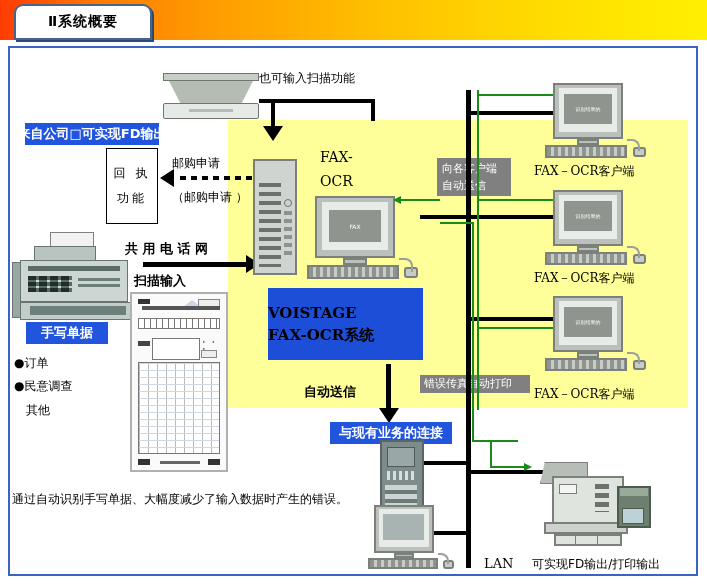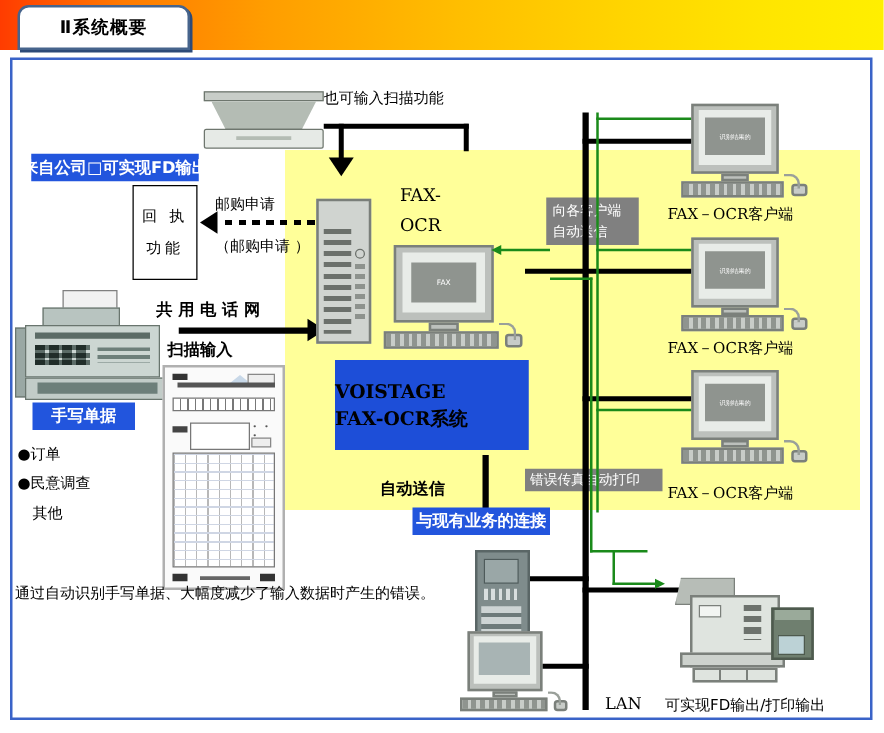--- a/index.html
+++ b/index.html
@@ -150,21 +150,21 @@
   #form-sheet .ffoot{position:absolute;left:6px;right:6px;bottom:3px;height:8px;}
   #form-sheet .ffoot .l{position:absolute;left:0;top:0;width:12px;height:6px;background:#333;}
   #form-sheet .ffoot .r{position:absolute;right:0;top:0;width:12px;height:6px;background:#333;}
   #form-sheet .ffoot .c{position:absolute;left:22px;right:20px;top:2px;height:3px;background:#666;}
 
   
   #bullets{left:14px;top:352px;width:120px;}
   #bullets div{font-size:12px;line-height:1.95;white-space:nowrap;}
 
   
-  #bottom-note{left:12px;top:463px;width:400px;}
+  #bottom-note{left:12px;top:488px;width:400px;}
   #bottom-note div{font-size:12px;line-height:1.85;white-space:nowrap;}
 </style>
 </head>
 <body>
 
 <div class="abs" id="header-band"></div>
 <div class="abs" id="title-tab">
   <span>Ⅱ系统概要</span>
 </div>
 
@@ -335,21 +335,21 @@
   <div class="kbd" style="left:0px;top:62px;width:82px;height:13px;"></div>
   <div class="mouse" style="left:88px;top:64px;width:13px;height:10px;"></div>
   <div class="cord" style="left:82px;top:56px;width:11px;height:10px;"></div>
 </div>
 <div class="abs tx tx-serif" style="left:534px;top:386px;font-size:12px;">FAX－OCR客户端</div>
 
 <div class="abs tx" style="left:304px;top:383px;font-weight:bold;font-size:13px;">自动送信</div>
 <div class="abs ln-black" style="left:386px;top:364px;width:5px;height:48px;"></div>
 <div class="abs arw arw-d-blk" style="left:379px;top:408px;"></div>
 
-<div class="abs blue-banner" style="left:330px;top:406px;width:110px;height:22px;">
+<div class="abs blue-banner" style="left:330px;top:422px;width:122px;height:22px;">
   <span>与现有业务的连接</span>
 </div>
 
 <div class="abs rack" style="left:380px;top:440px;width:44px;height:86px;">
   <div class="case"></div>
     <div class="scr"></div>
     <div class="ctrl"></div>
     <div class="bays"></div>
 </div>
 

